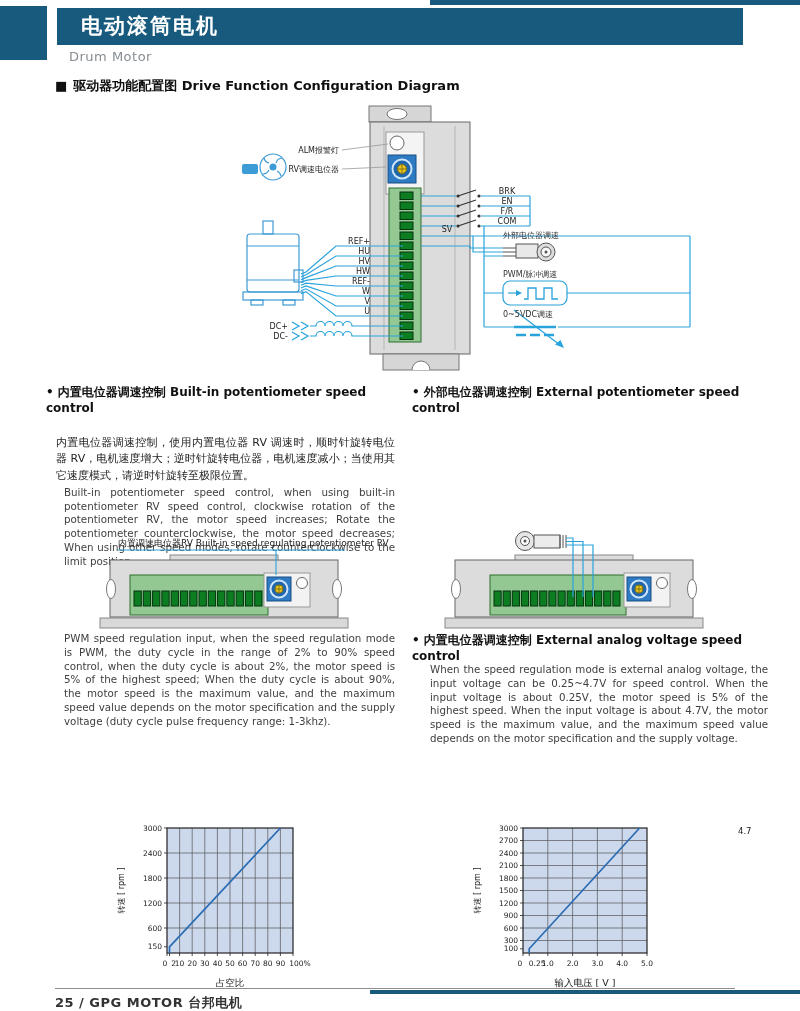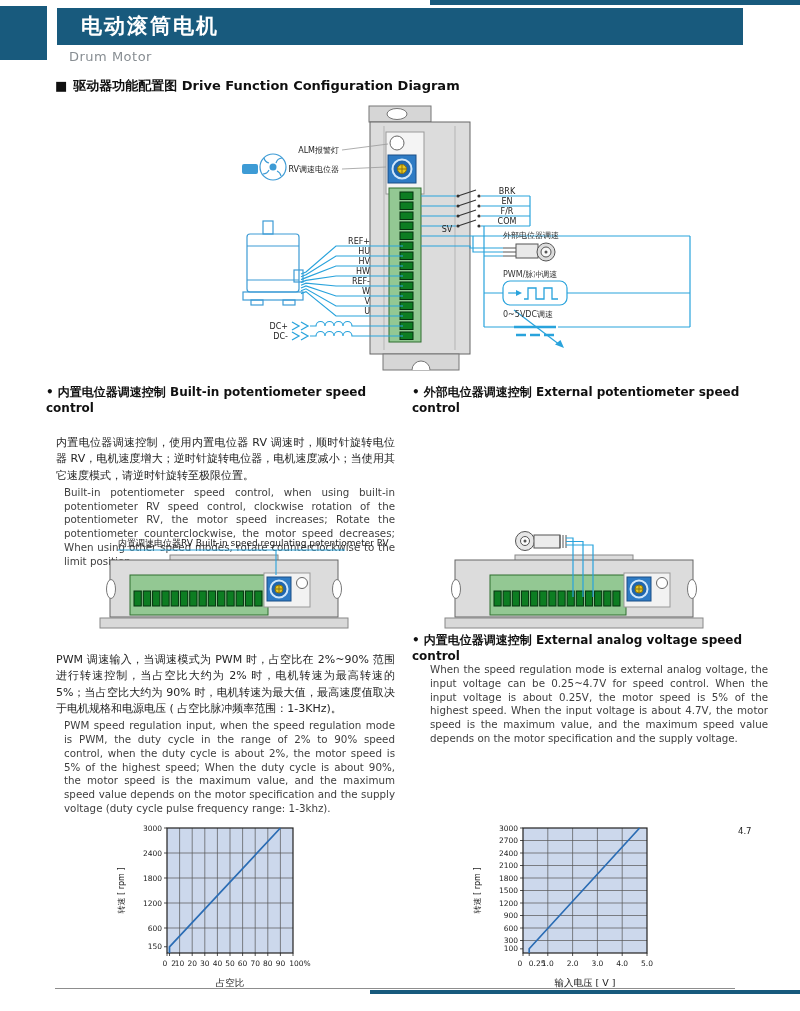--- a/index.html
+++ b/index.html
@@ -253,21 +253,20 @@
         <circle cx="525" cy="16" r="9.5" fill="#e6e6e6" stroke="#555"></circle>
         <circle cx="525" cy="16" r="4.5" fill="#fbfbfb" stroke="#555"></circle>
         <circle cx="525" cy="16" r="1.5" fill="#555"></circle>
         <rect x="534" y="10" width="26" height="13" fill="#ececec" stroke="#555"></rect>
         <path d="M560 10 v13 M563 10 v13 M566 10 v13" stroke="#555" stroke-width="1"></path>
         <path d="M566 13 H573 V72 M566 16.5 H583 V72 M566 20 H593 V72" stroke="#29a3dc" fill="none" stroke-width="1.2"></path>
       </g>
     </svg>
 
   <div class="abs text-col" style="left:46px;top:632px;width:349px">
-    <p class="cn">PWM 调速输入，当调速模式为 PWM 时，占空比在 2%~90% 范围进行转速控制，当占空比大约为 2% 时，电机转速为最高转速的 5%；当占空比大约为 90% 时，电机转速为最大值，最高速度值取决于电机规格和电源电压 ( 占空比脉冲频率范围：1-3KHz)。</p>
     <p class="en">PWM speed regulation input, when the speed regulation mode is PWM, the duty cycle in the range of 2% to 90% speed control, when the duty cycle is about 2%, the motor speed is 5% of the highest speed; When the duty cycle is about 90%, the motor speed is the maximum value, and the maximum speed value depends on the motor specification and the supply voltage (duty cycle pulse frequency range: 1-3khz).</p>
   </div>
 
   <div class="abs text-col" style="left:412px;top:632px;width:356px">
     <div class="sec-head">
       <span>•</span>
       <span>内置电位器调速控制</span>
       <span>External analog voltage speed control</span>
     </div>
     <p class="en">When the speed regulation mode is external analog voltage, the input voltage can be 0.25~4.7V for speed control. When the input voltage is about 0.25V, the motor speed is 5% of the highest speed. When the input voltage is about 4.7V, the motor speed is the maximum value, and the maximum speed value depends on the motor specification and the supply voltage.</p>
@@ -382,14 +381,17 @@
       <line x1="54" y1="10" x2="57" y2="10" stroke="#222" stroke-width="0.8"></line>
       <text x="52" y="12.5" font-size="7.5" fill="#222" text-anchor="end">3000</text>
       <polyline points="63.2,135.0 63.2,130.8 173.6,10.0" fill="none" stroke="#2a6cb4" stroke-width="1.7"></polyline>
       <text x="119" y="168" font-size="9.5" fill="#222" text-anchor="middle">输入电压 [ V ]</text>
       <text x="14" y="72.5" font-size="8" fill="#222" text-anchor="middle" transform="rotate(-90 14 72.5)">转速 [ rpm ]</text>
       <text x="272" y="16" font-size="8.5" fill="#222">4.7</text>
     </svg>
 
   <div class="abs footer-line"></div>
   <div class="abs footer-bar"></div>
+  <div class="abs footer-text">
+    <span>25</span><span>/</span><span>GPG MOTOR 台邦电机</span>
+  </div>
 
 </div>
 
 </body></html>

